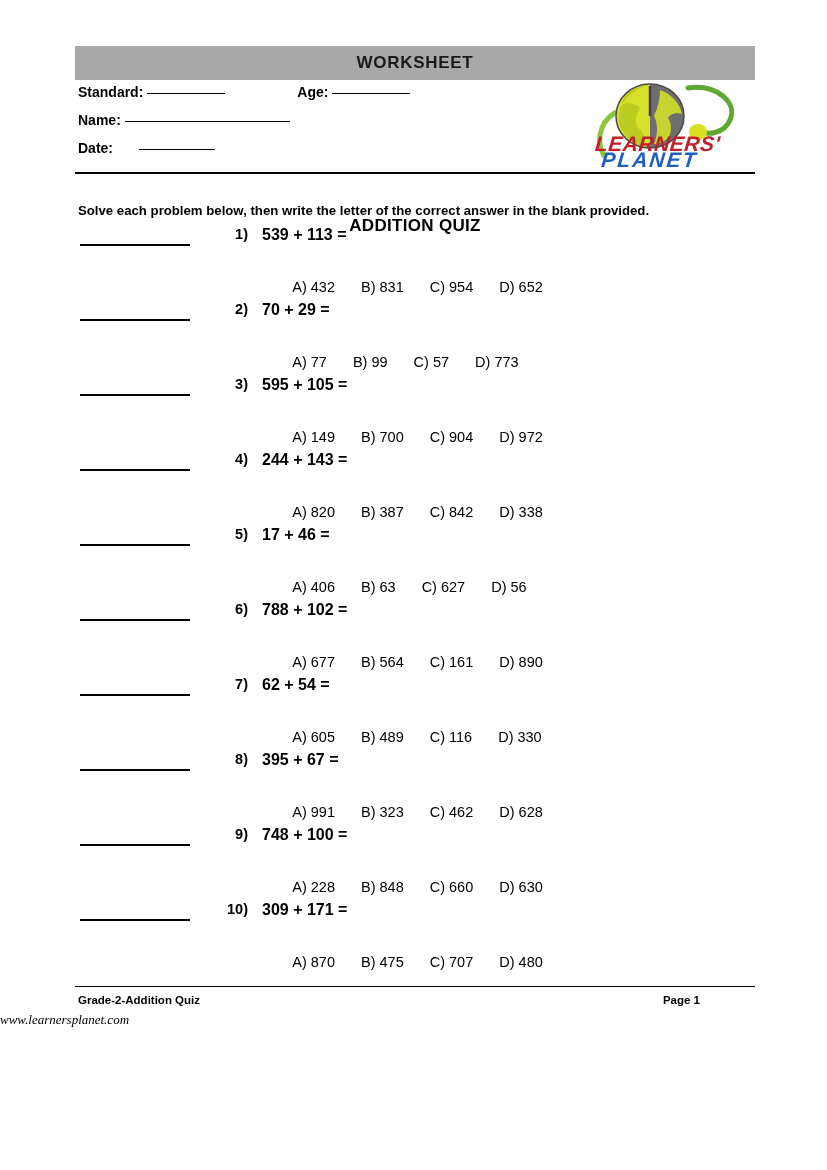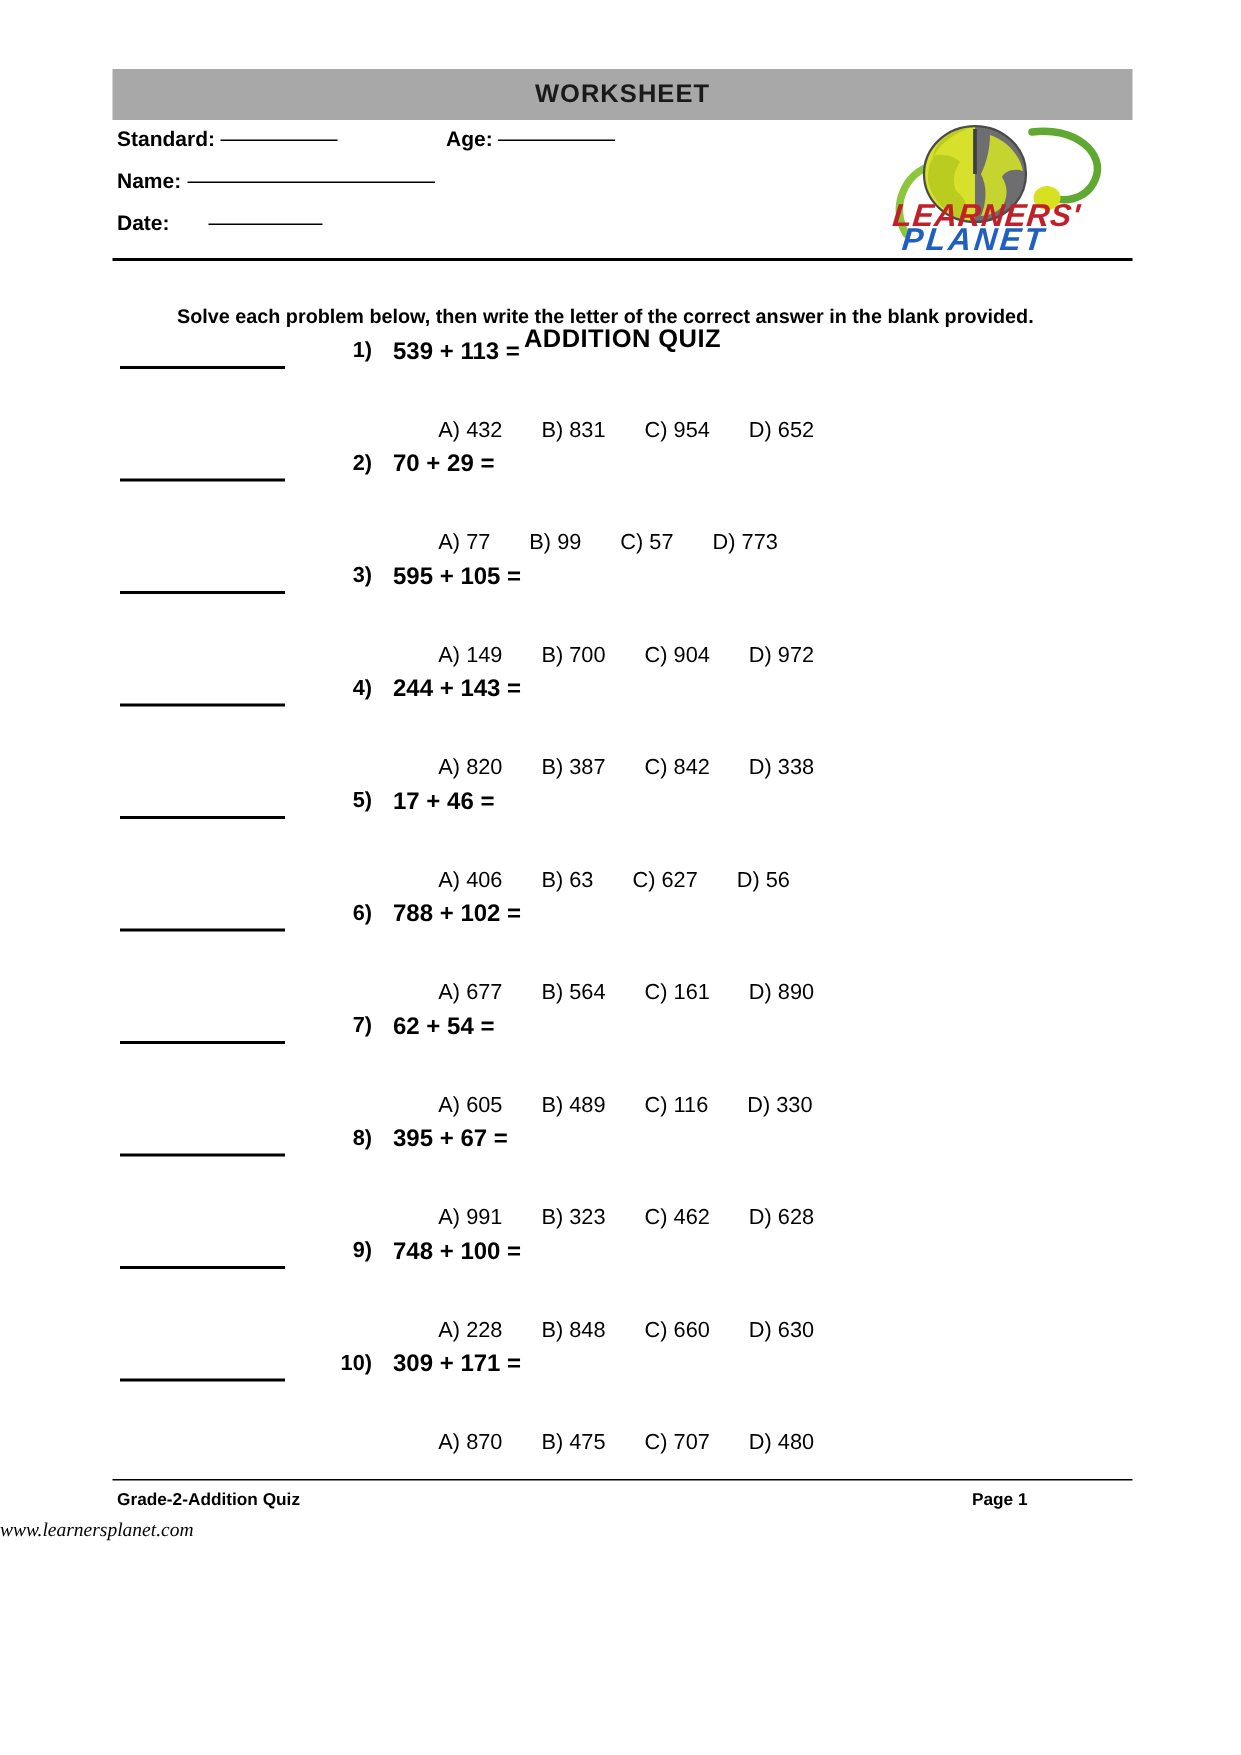--- a/index.html
+++ b/index.html
@@ -15,20 +15,21 @@
     color: #000000;
     overflow: hidden;
   }
 
   .page {
     position: absolute;
     left: 0; top: 0;
     width: 760px;
     height: 1170px;
     background: #ffffff;
+    padding-left: 15px;
   }
 
   
   .header-bar {
     position: absolute;
     left: 75px;
     top: 46px;
     width: 680px;
     height: 34px;
     background: #a8a8a8;
@@ -104,21 +105,20 @@
     letter-spacing: 0.3px;
     margin-top: 40px;
   }
   .instructions {
     position: absolute;
     left: 78px;
     top: 203px;
     width: 690px;
     font-size: 13.2px;
     font-weight: bold;
-    margin-left: 40px;
   }
 
   
   .questions {
     position: absolute;
     left: 0;
     top: 226px;
     width: 827px;
   }
   .q-block {

